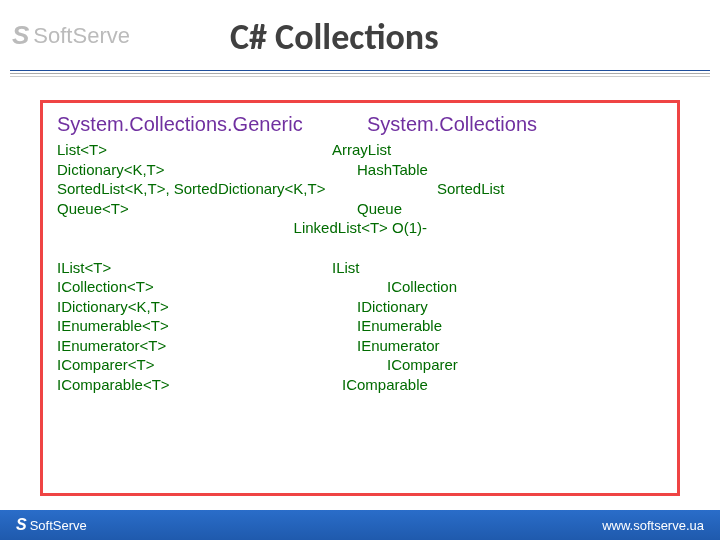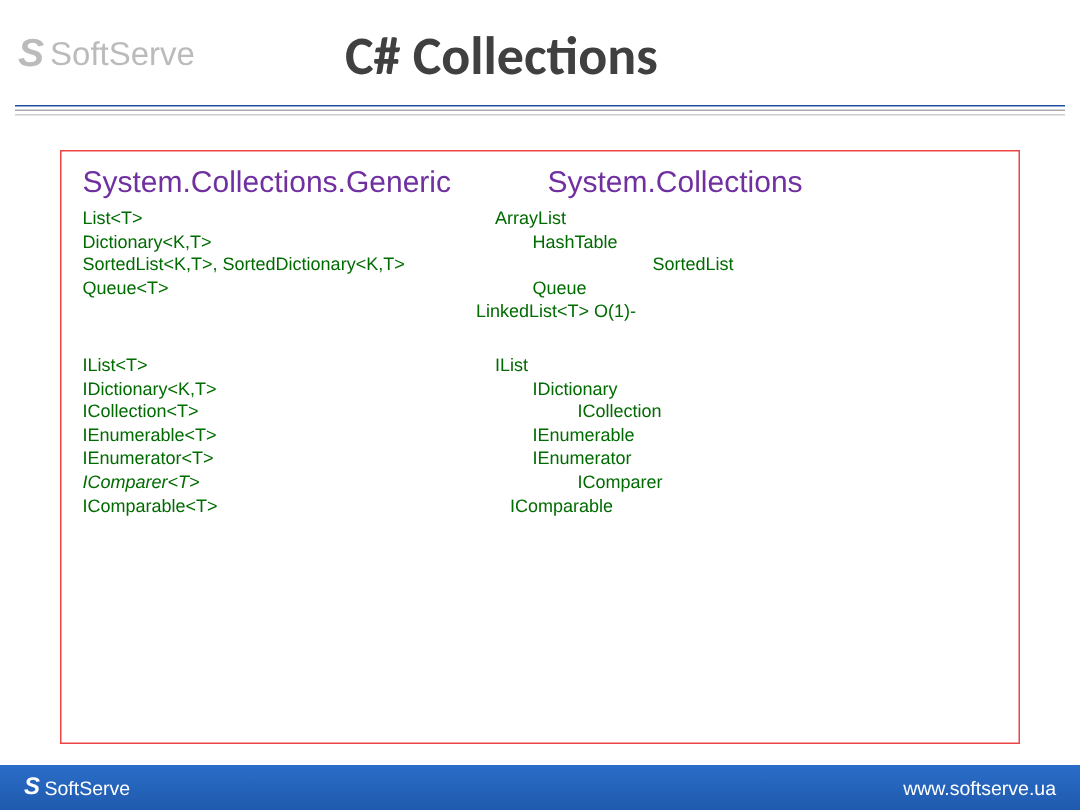--- a/index.html
+++ b/index.html
@@ -50,34 +50,34 @@
   .hr1 { border: none; border-top: 1px solid #1f4e9c; }
   .hr2 { border: none; border-top: 1px solid #aaa; margin-top: 2px; }
   .hr3 { border: none; border-top: 1px solid #ccc; margin-top: 2px; }
 
   .content-box {
     position: absolute;
     left: 40px;
     right: 40px;
     top: 100px;
     bottom: 44px;
-    border: 1px solid #ef4444;
+    border: 3px solid #ef4444;
     padding: 10px 14px 6px 14px;
   }
   .headers-row {
     display: flex;
     font-size: 20px;
     color: #7030a0;
     margin-bottom: 4px;
   }
   .hdr-left { width: 310px; }
   .hdr-right { flex: 1; }
 
   .row {
-    font-size: 12px;
+    font-size: 15px;
     color: #006b00;
     line-height: 1.3;
     white-space: nowrap;
     font-family: Arial, sans-serif;
   }
   .row .left { display: inline-block; }
   .row .right { display: inline-block; }
   .spacer { height: 20px; }
 
   .footer {
@@ -127,25 +127,25 @@
     <span class="hdr-right">System.Collections</span>
   </div>
   <div id="rows-container">
       <div class="row"><span class="left" style="width: 275px;">List&lt;T&gt;</span><span class="right">ArrayList</span></div>
       <div class="row"><span class="left" style="width: 300px;">Dictionary&lt;K,T&gt;</span><span class="right">HashTable</span></div>
       <div class="row"><span class="left" style="width: 380px;">SortedList&lt;K,T&gt;, SortedDictionary&lt;K,T&gt;</span><span class="right">SortedList</span></div>
       <div class="row"><span class="left" style="width: 300px;">Queue&lt;T&gt;</span><span class="right">Queue</span></div>
       <div class="row"><span class="left" style="width: 365px; text-align: right;">LinkedList&lt;T&gt;   O(1)</span><span class="right">-</span></div>
       <div class="spacer"></div>
       <div class="row"><span class="left" style="width: 275px;">IList&lt;T&gt;</span><span class="right">IList</span></div>
+      <div class="row"><span class="left" style="width: 330px;">ICollection&lt;T&gt;</span><span class="right">ICollection</span></div>
       <div class="row"><span class="left" style="width: 300px;">IDictionary&lt;K,T&gt;</span><span class="right">IDictionary</span></div>
-      <div class="row"><span class="left" style="width: 330px;">ICollection&lt;T&gt;</span><span class="right">ICollection</span></div>
       <div class="row"><span class="left" style="width: 300px;">IEnumerable&lt;T&gt;</span><span class="right">IEnumerable</span></div>
       <div class="row"><span class="left" style="width: 300px;">IEnumerator&lt;T&gt;</span><span class="right">IEnumerator</span></div>
-      <div class="row"><span class="left" style="width: 330px; font-style: italic;">IComparer&lt;T&gt;</span><span class="right">IComparer</span></div>
+      <div class="row"><span class="left" style="width: 330px;">IComparer&lt;T&gt;</span><span class="right">IComparer</span></div>
       <div class="row"><span class="left" style="width: 285px;">IComparable&lt;T&gt;</span><span class="right">IComparable</span></div>
     </div>
 </div>
 
 <div class="footer">
   <div class="f-logo">
     <span class="s-icon">S</span>
     <span>SoftServe</span>
   </div>
   <span>www.softserve.ua</span>

